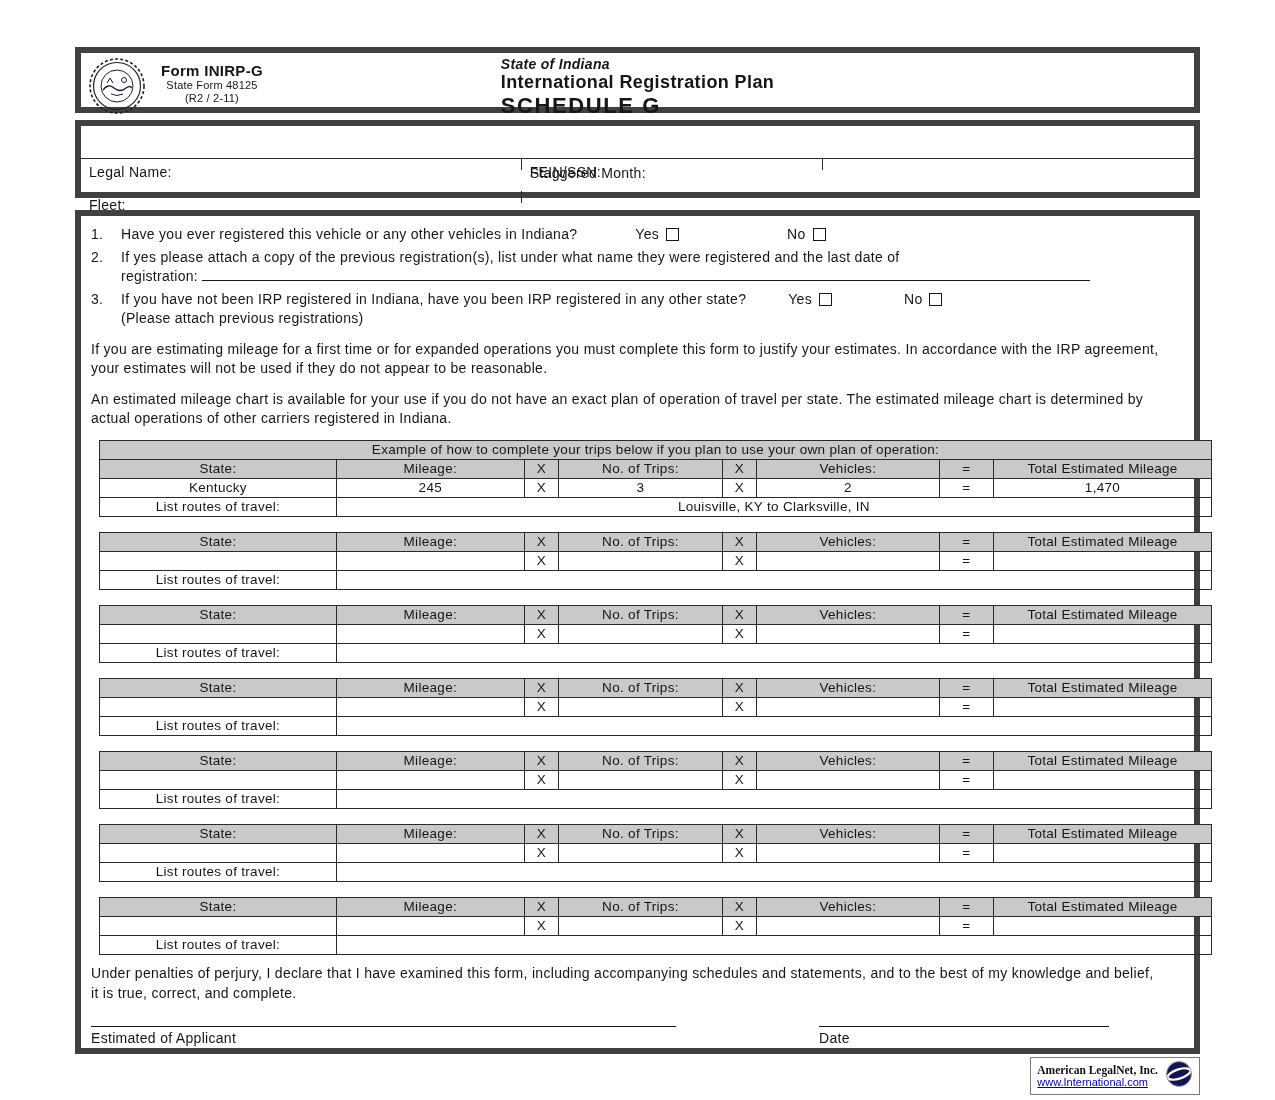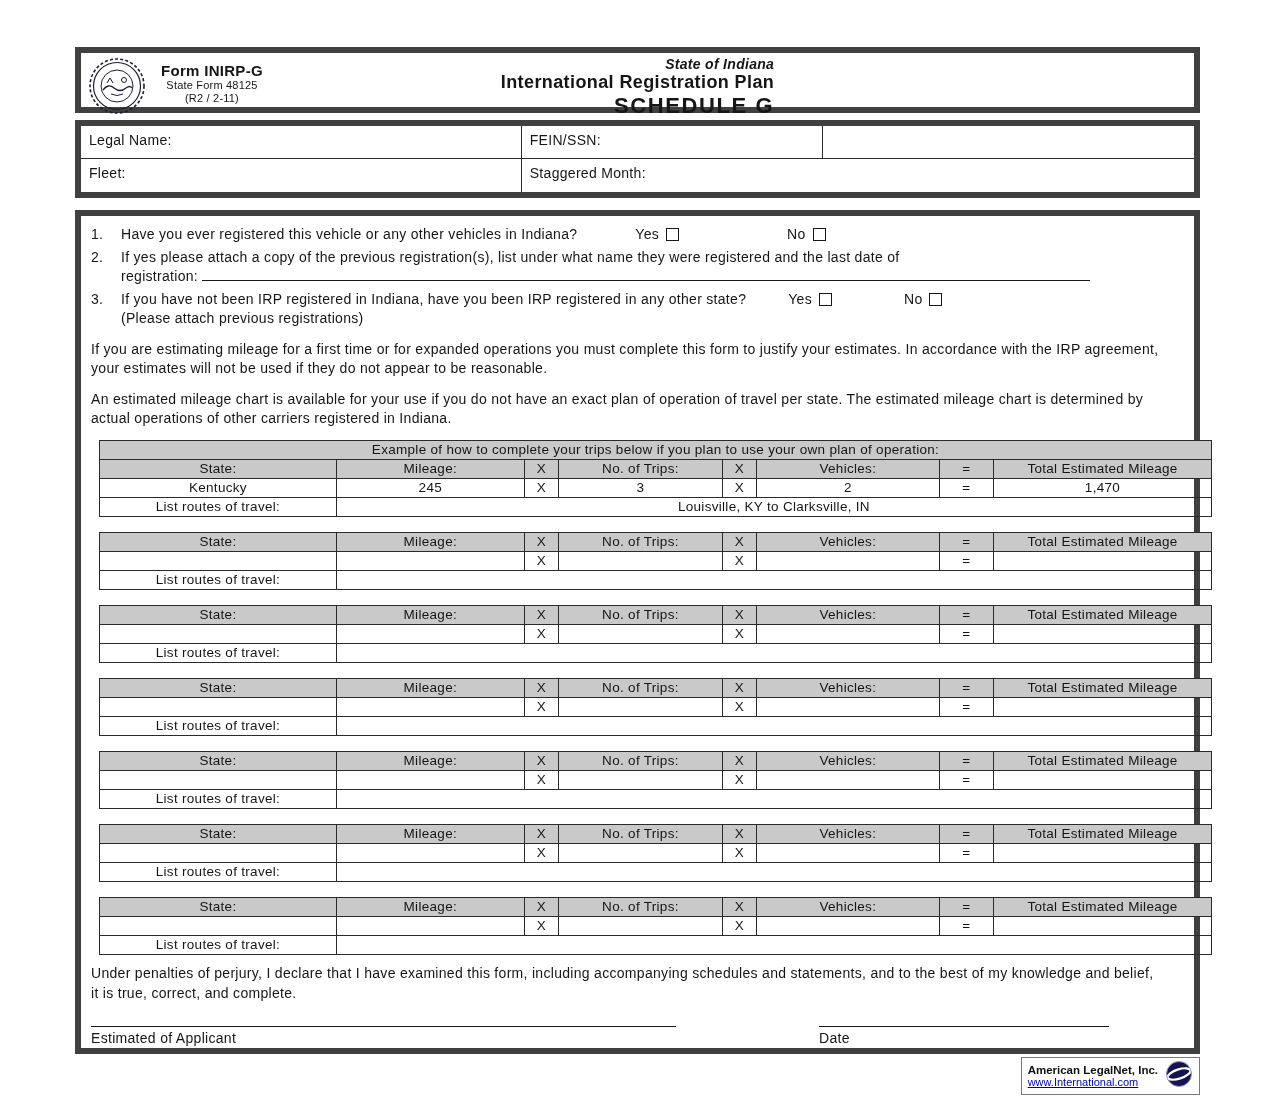--- a/index.html
+++ b/index.html
@@ -10,31 +10,31 @@
   }
   .page { position:absolute; left:75px; top:47px; width:1125px; }
   .box { border:6px solid #404040; background:#ffffff; }
 
   
   .header-box { position:relative; height:66px; }
   .seal { position:absolute; left:7px; top:4px; }
   .form-id { position:absolute; left:80px; top:9px; text-align:center; }
   .fid  { font-size:15px; font-weight:bold; letter-spacing:.3px; }
   .fsub { font-size:11px; letter-spacing:.2px; line-height:13px; }
-  .titles { position:absolute; left:50%; top:3px; transform:translateX(-50%); text-align:right; white-space:nowrap; }
+  .titles { position:absolute; left:50%; top:3px; transform:translateX(-50%); text-align:left; white-space:nowrap; }
   .t1 { font-size:14px; font-weight:bold; font-style:italic; letter-spacing:.3px; }
   .t2 { font-size:18px; font-weight:bold; letter-spacing:.4px; }
   .t3 { font-size:22px; font-weight:bold; letter-spacing:1.6px; }
 
   
   .fields-box { margin-top:7px; }
   .frow { display:flex; height:33px; }
   .frow.rb { border-bottom:1px solid #2a2a2a; }
   .fcell { padding:6px 8px; font-size:14px; letter-spacing:.3px; }
-  .rbord { border-right:1px solid #2a2a2a; }
+  .rbord { border-right:1px solid #2a2a2a;margin-top:32px; }
   .w1 { width:39.6%; } .w2 { width:27.1%; } .w3 { width:33.3%; } .w23 { width:60.4%; }
 
   
   .body-box { margin-top:12px; padding:9px 0 2px 0; }
   .qblock { padding:0 30px 0 10px; }
   .qline { display:flex; font-size:14px; letter-spacing:.3px; line-height:19px; margin-bottom:4px; }
   .qline:last-child { margin-bottom:0; }
   .qnum { flex:0 0 30px; }
   .qtext { flex:1; }
   .yn1 { margin-left:58px; } .yn2 { margin-left:108px; }
@@ -62,21 +62,21 @@
 
   .sigrow { display:flex; margin-top:22px; padding-left:10px; }
   .sig-left { width:585px; }
   .sig-right { width:290px; margin-left:auto; margin-right:85px; }
   .sigline { border-bottom:1px solid #161616; height:2px; }
   .siglabel { font-size:14px; letter-spacing:.3px; margin-top:3px; }
 
   
   .footer-row { display:flex; justify-content:flex-end; margin-top:3px; }
   .brand-box { display:flex; align-items:center; gap:7px; border:1px solid #7a7a7a; padding:2px 6px; background:#fff; }
-  .brand-name { font-family:Liberation Sans, sans-serif; font-weight:bold; font-size:11.5px; color:#101010; }
+  .brand-name { font-family:Liberation Serif, serif; font-weight:bold; font-size:11.5px; color:#101010; }
   .brand-url { font-size:11px; color:#0000bb; text-decoration:underline; }
 </style>
 </head>
 <body>
 
 <div class="page">
 
   <div class="box header-box">
     <div class="seal">
       <svg width="58" height="58" viewBox="0 0 58 58">

